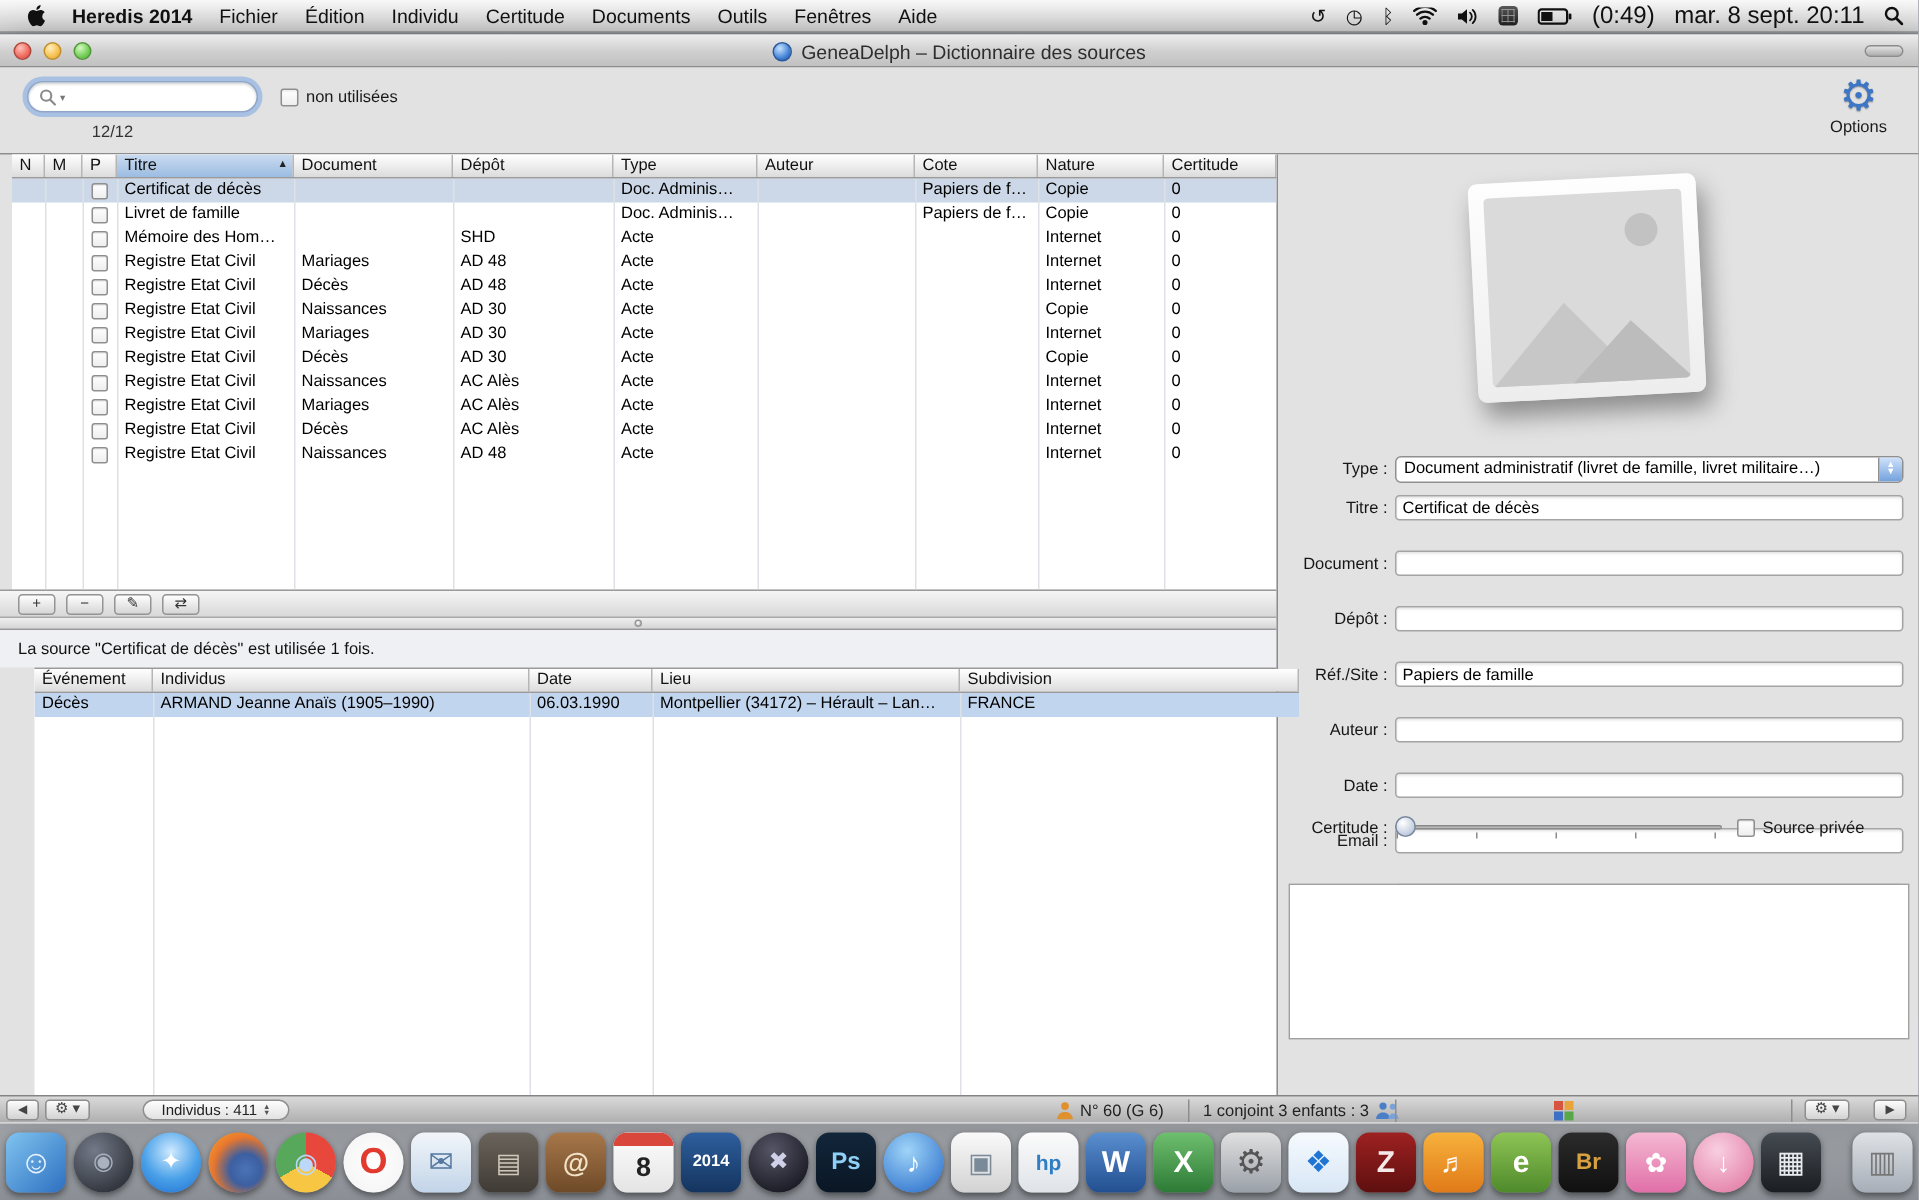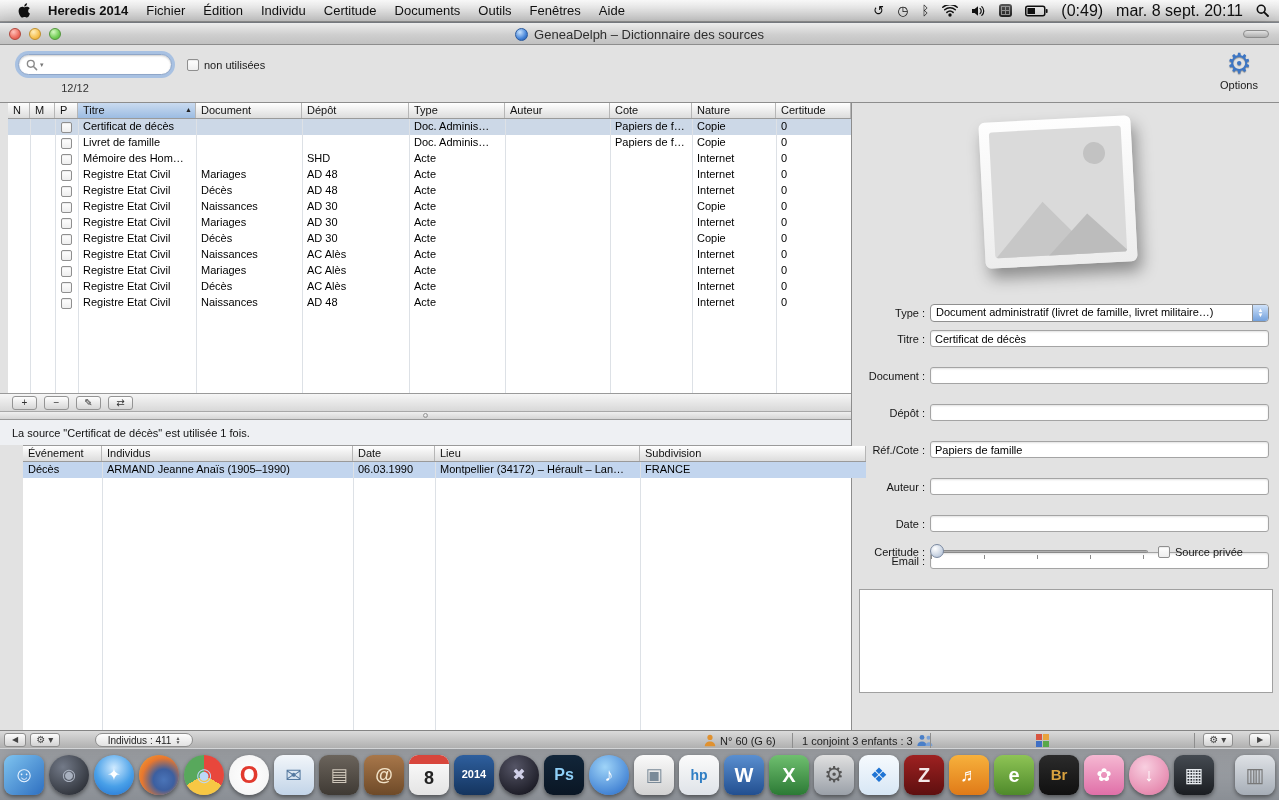--- a/index.html
+++ b/index.html
@@ -470,21 +470,21 @@
             </div>
             <div class="frow">
               <span class="flabel">Document :</span>
               <input class="finput" style="">
             </div>
             <div class="frow">
               <span class="flabel">Dépôt :</span>
               <input class="finput" style="">
             </div>
             <div class="frow">
-              <span class="flabel">Réf./Cote :</span>
+              <span class="flabel">Réf./Site :</span>
               <input class="finput" value="Papiers de famille" style="">
             </div>
             <div class="frow">
               <span class="flabel">Auteur :</span>
               <input class="finput" style="">
             </div>
             <div class="frow">
               <span class="flabel">Date :</span>
               <input class="finput" style="">
             </div>

